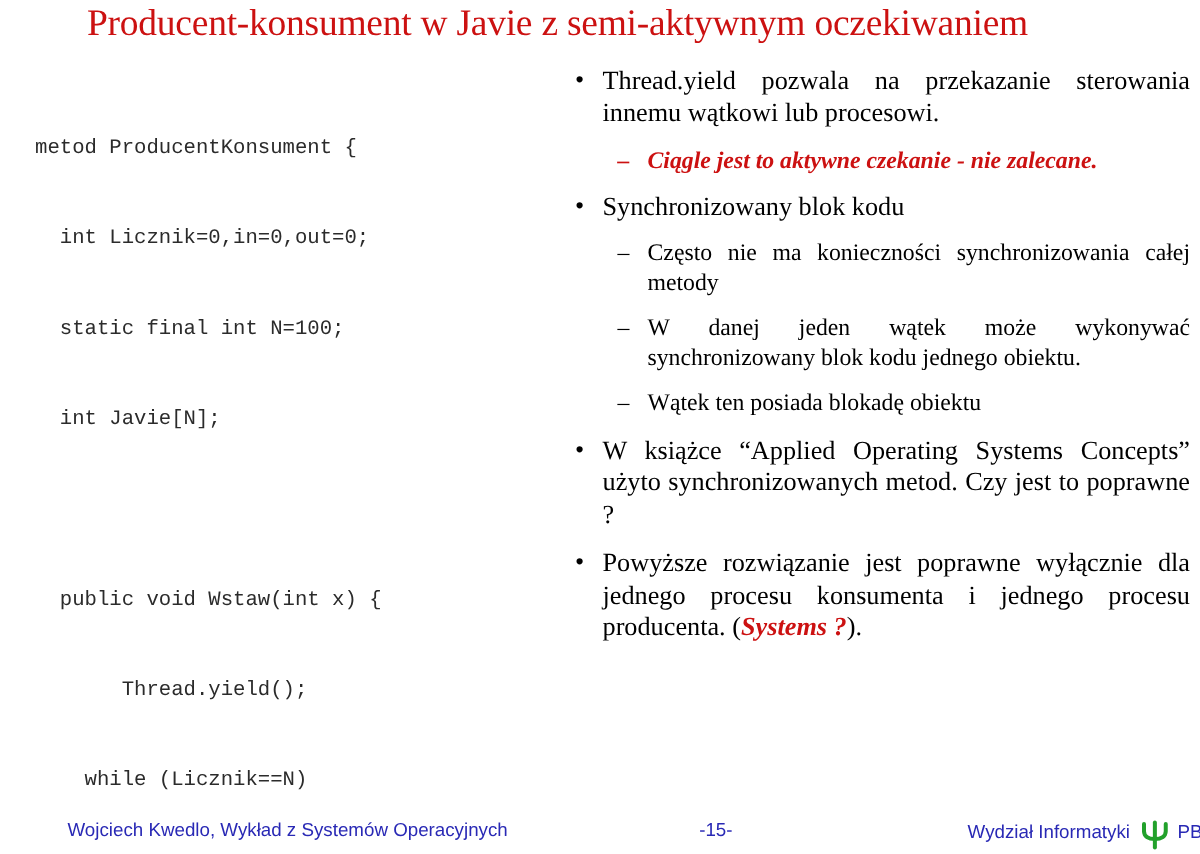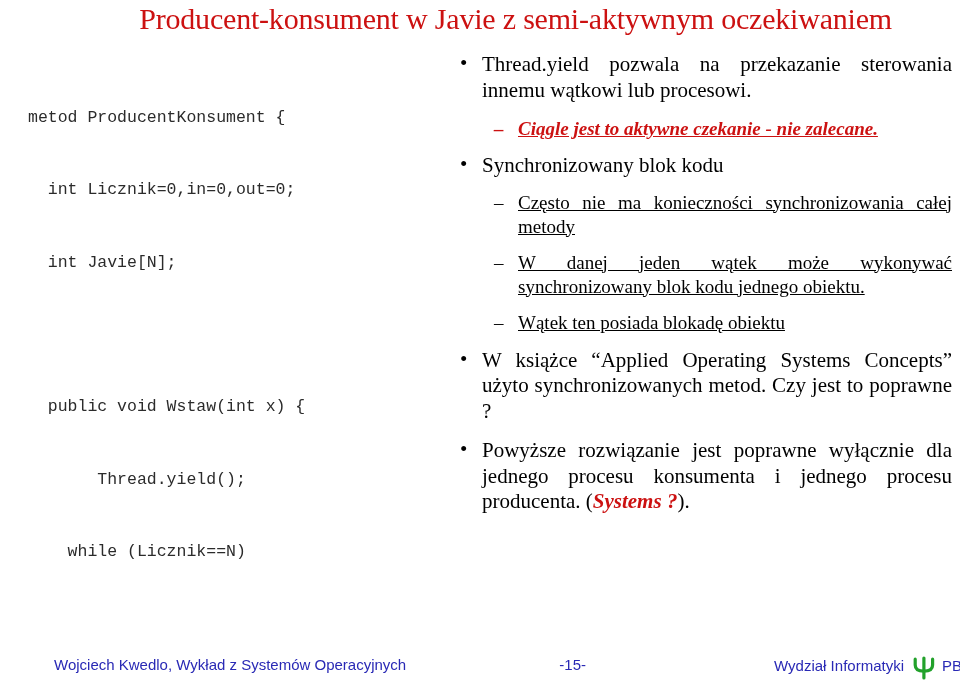--- a/index.html
+++ b/index.html
@@ -15,21 +15,21 @@
     font-family: "Liberation Serif", serif;
     color: #000000;
   }
 
   
   #slide-title {
     position: absolute;
     left: 0;
     top: 2px;
     width: 892px;
-    text-align: right;
+    text-align: center;
     font-family: "Liberation Serif", serif;
     font-size: 30px;
     line-height: 34px;
     color: #CC1111;
     white-space: nowrap;
     letter-spacing: -0.2px;
   }
 
   
   #code-block {
@@ -88,21 +88,20 @@
     position: absolute;
     left: 42px;
     top: 0px;
     font-size: 19px;
     line-height: 24px;
   }
   .bullet-l2 .txt {
     display: block;
     text-align: justify;
     text-align-last: left;
-    text-decoration: underline;
   }
   .red-em {
     color: #CC1111;
     font-weight: bold;
     font-style: italic;
   }
   .sp-1 { height: 12px; }
   .sp-2 { height: 10px; }
   .sp-3 { height: 11px; }
 
@@ -149,20 +148,21 @@
   #footer-right .fr-pb { line-height: 20px; }
 </style>
 </head>
 <body>
 
 <div id="slide-title">Producent-konsument w Javie z semi-aktywnym oczekiwaniem</div>
 
 <div id="code-block">
   <div class="code-line">metod ProducentKonsument {</div>
   <div class="code-line">  int Licznik=0,in=0,out=0;</div>
+  <div class="code-line">  static final int N=100;</div>
   <div class="code-line">  int Javie[N];</div>
   <div class="code-line"></div>
   <div class="code-line">  public void Wstaw(int x) {</div>
   <div class="code-line">       Thread.yield();</div>
   <div class="code-line">    while (Licznik==N)</div>
   
   
   
   
   

